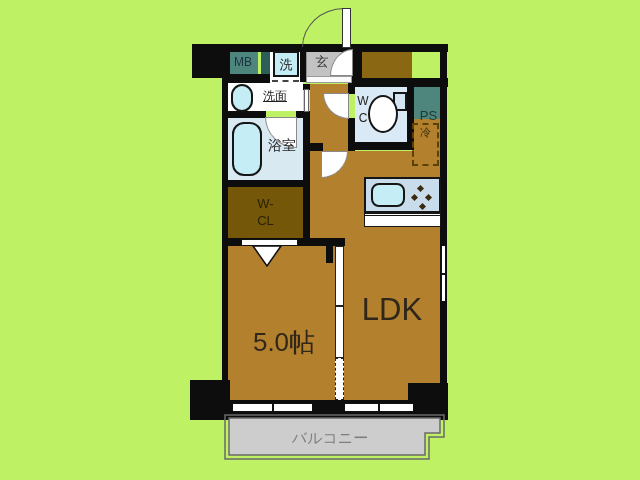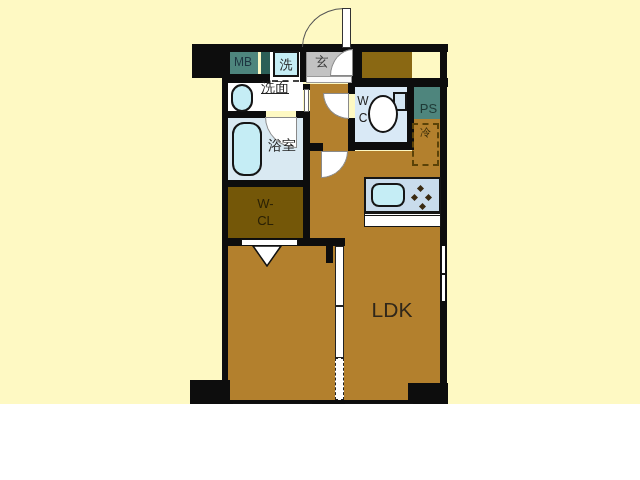--- a/index.html
+++ b/index.html
@@ -1,16 +1,16 @@
 <!DOCTYPE html>
 <html style="--wall: #0D0D0D; --room-brown: #B3802D; --closet-brown: #745708; --shoe-box-brown: #8A6813; --utility-teal: #4E857D; --shaft-teal: #2C5F57; --fixture-cyan: #C5EDF5; --bath-blue: #D9E9F2; --toilet-blue: #D9E9F6; --kitchen-blue: #C9DCEC; --entrance-gray: #C2C2C2; --balcony-gray: #CDCDCD; --label-dark: #30271A;"><head>
 <meta charset="utf-8">
 <style>
   html,body{margin:0;padding:0;background:#fff;}
-  .stage{position:relative;width:640px;height:404px;background:#fef9c3;overflow:hidden;
+  .stage{position:relative;width:640px;height:480px;background:#bef264;overflow:hidden;
          font-family:"Liberation Sans","DejaVu Sans",sans-serif;}
   .a{position:absolute;box-sizing:border-box;}
   .w{position:absolute;box-sizing:border-box;background:var(--wall,#0D0D0D);}
   .lb{position:absolute;box-sizing:border-box;display:flex;align-items:center;justify-content:center;
       line-height:1;color:var(--label-dark,#30271A);white-space:nowrap;}
   .fill-brown{background:var(--room-brown,#B3802D);}
   .fill-closet{background:var(--closet-brown,#745708);}
   .fill-teal{background:var(--utility-teal,#4E857D);}
   .fill-shaft{background:var(--shaft-teal,#2C5F57);}
   .fill-cyan{background:var(--fixture-cyan,#C5EDF5);border:2px solid #151515;}
@@ -113,25 +113,27 @@
   </div>
 
   <svg class="a" style="left:213px;top:410px;" width="240" height="58" viewBox="0 0 240 58">
     <path d="M12,5 H231 V27 H216 V49 H12 Z" fill="none" stroke="#6a6a6a" stroke-width="1.5"></path>
     <path d="M16,8 H227 V23 H212 V45 H16 Z" fill="#CDCDCD" stroke="#6a6a6a" stroke-width="1.5"></path>
   </svg>
 
   <div class="lb" style="left:228px;top:49px;width:30px;height:25px;font-size:12px;color:#1d3440;">MB</div>
   <div class="lb" style="left:273px;top:51px;width:26px;height:26px;font-size:13px;color:#222;">洗</div>
   <div class="lb" style="left:306px;top:46px;width:32px;height:30px;font-size:13px;color:#3a3a3a;">玄</div>
-  <div class="lb" style="left:414px;top:91px;width:29px;height:34px;font-size:13px;color:#1e3a36;">PS</div>
-  <div class="lb" style="left:253px;top:78px;width:44px;height:17px;font-size:14px;color:#222;text-decoration:underline;">洗面</div>
+  <div class="lb" style="left:414px;top:98px;width:29px;height:34px;font-size:13px;color:#1e3a36;">PS</div>
+  <div class="lb" style="left:253px;top:87px;width:44px;height:17px;font-size:12px;color:#222;text-decoration:underline;">洗面</div>
   <div class="lb" style="left:356px;top:93px;width:14px;height:16px;font-size:12px;color:#222;">W</div>
   <div class="lb" style="left:356px;top:110px;width:14px;height:16px;font-size:12px;color:#222;">C</div>
   <div class="lb" style="left:262px;top:136px;width:40px;height:17px;font-size:14px;color:#222;">浴室</div>
   <div class="a" style="left:228px;top:192px;width:75px;height:42px;display:flex;flex-direction:column;align-items:center;justify-content:center;font-size:13px;line-height:1.3;color:#2b2105;">
     <span>W-</span>
     <span>CL</span>
   </div>
   <div class="lb" style="left:412px;top:125px;width:27px;height:14px;font-size:11px;color:#3a2c08;">冷</div>
-  <div class="lb" style="left:340px;top:292px;width:104px;height:34px;font-size:21px;">LDK</div>
+  <div class="lb" style="left:230px;top:326px;width:108px;height:32px;font-size:26px;">5.0帖</div>
+  <div class="lb" style="left:340px;top:292px;width:104px;height:34px;font-size:31px;">LDK</div>
+  <div class="lb" style="left:270px;top:428px;width:120px;height:18px;font-size:15px;color:#7e7e7e;">バルコニー</div>
 
 </div>
 
 </body></html>

